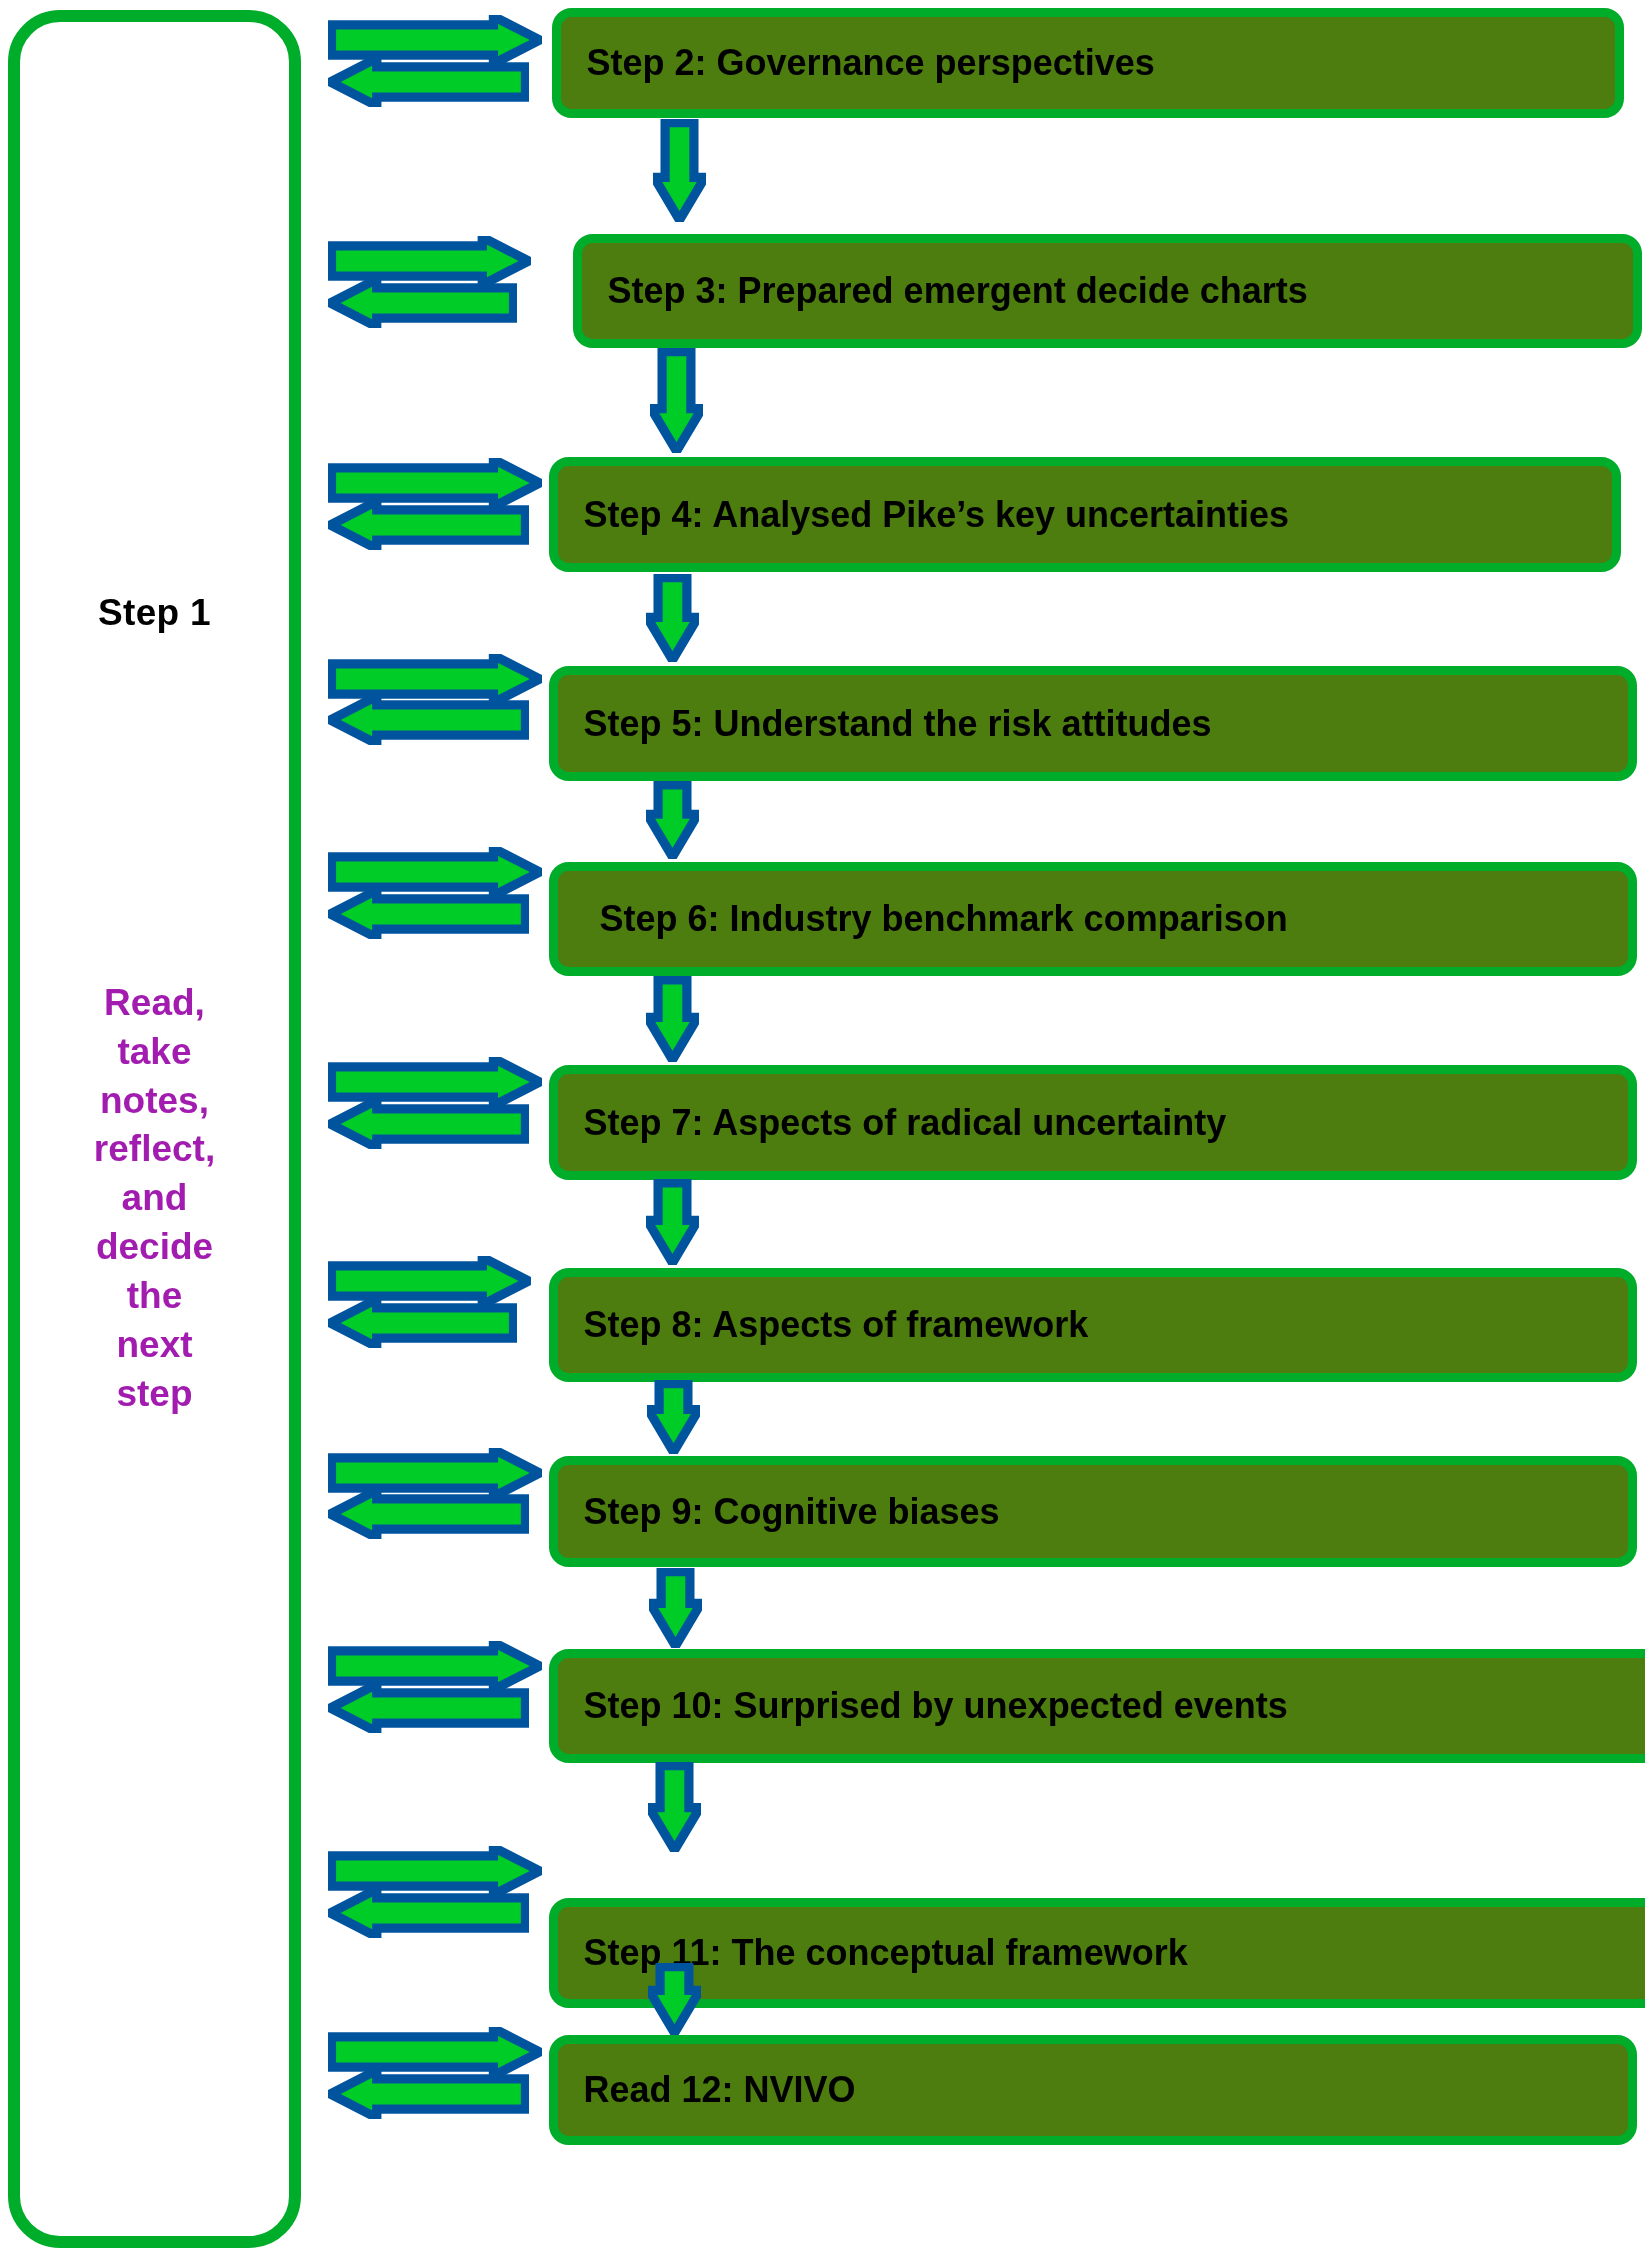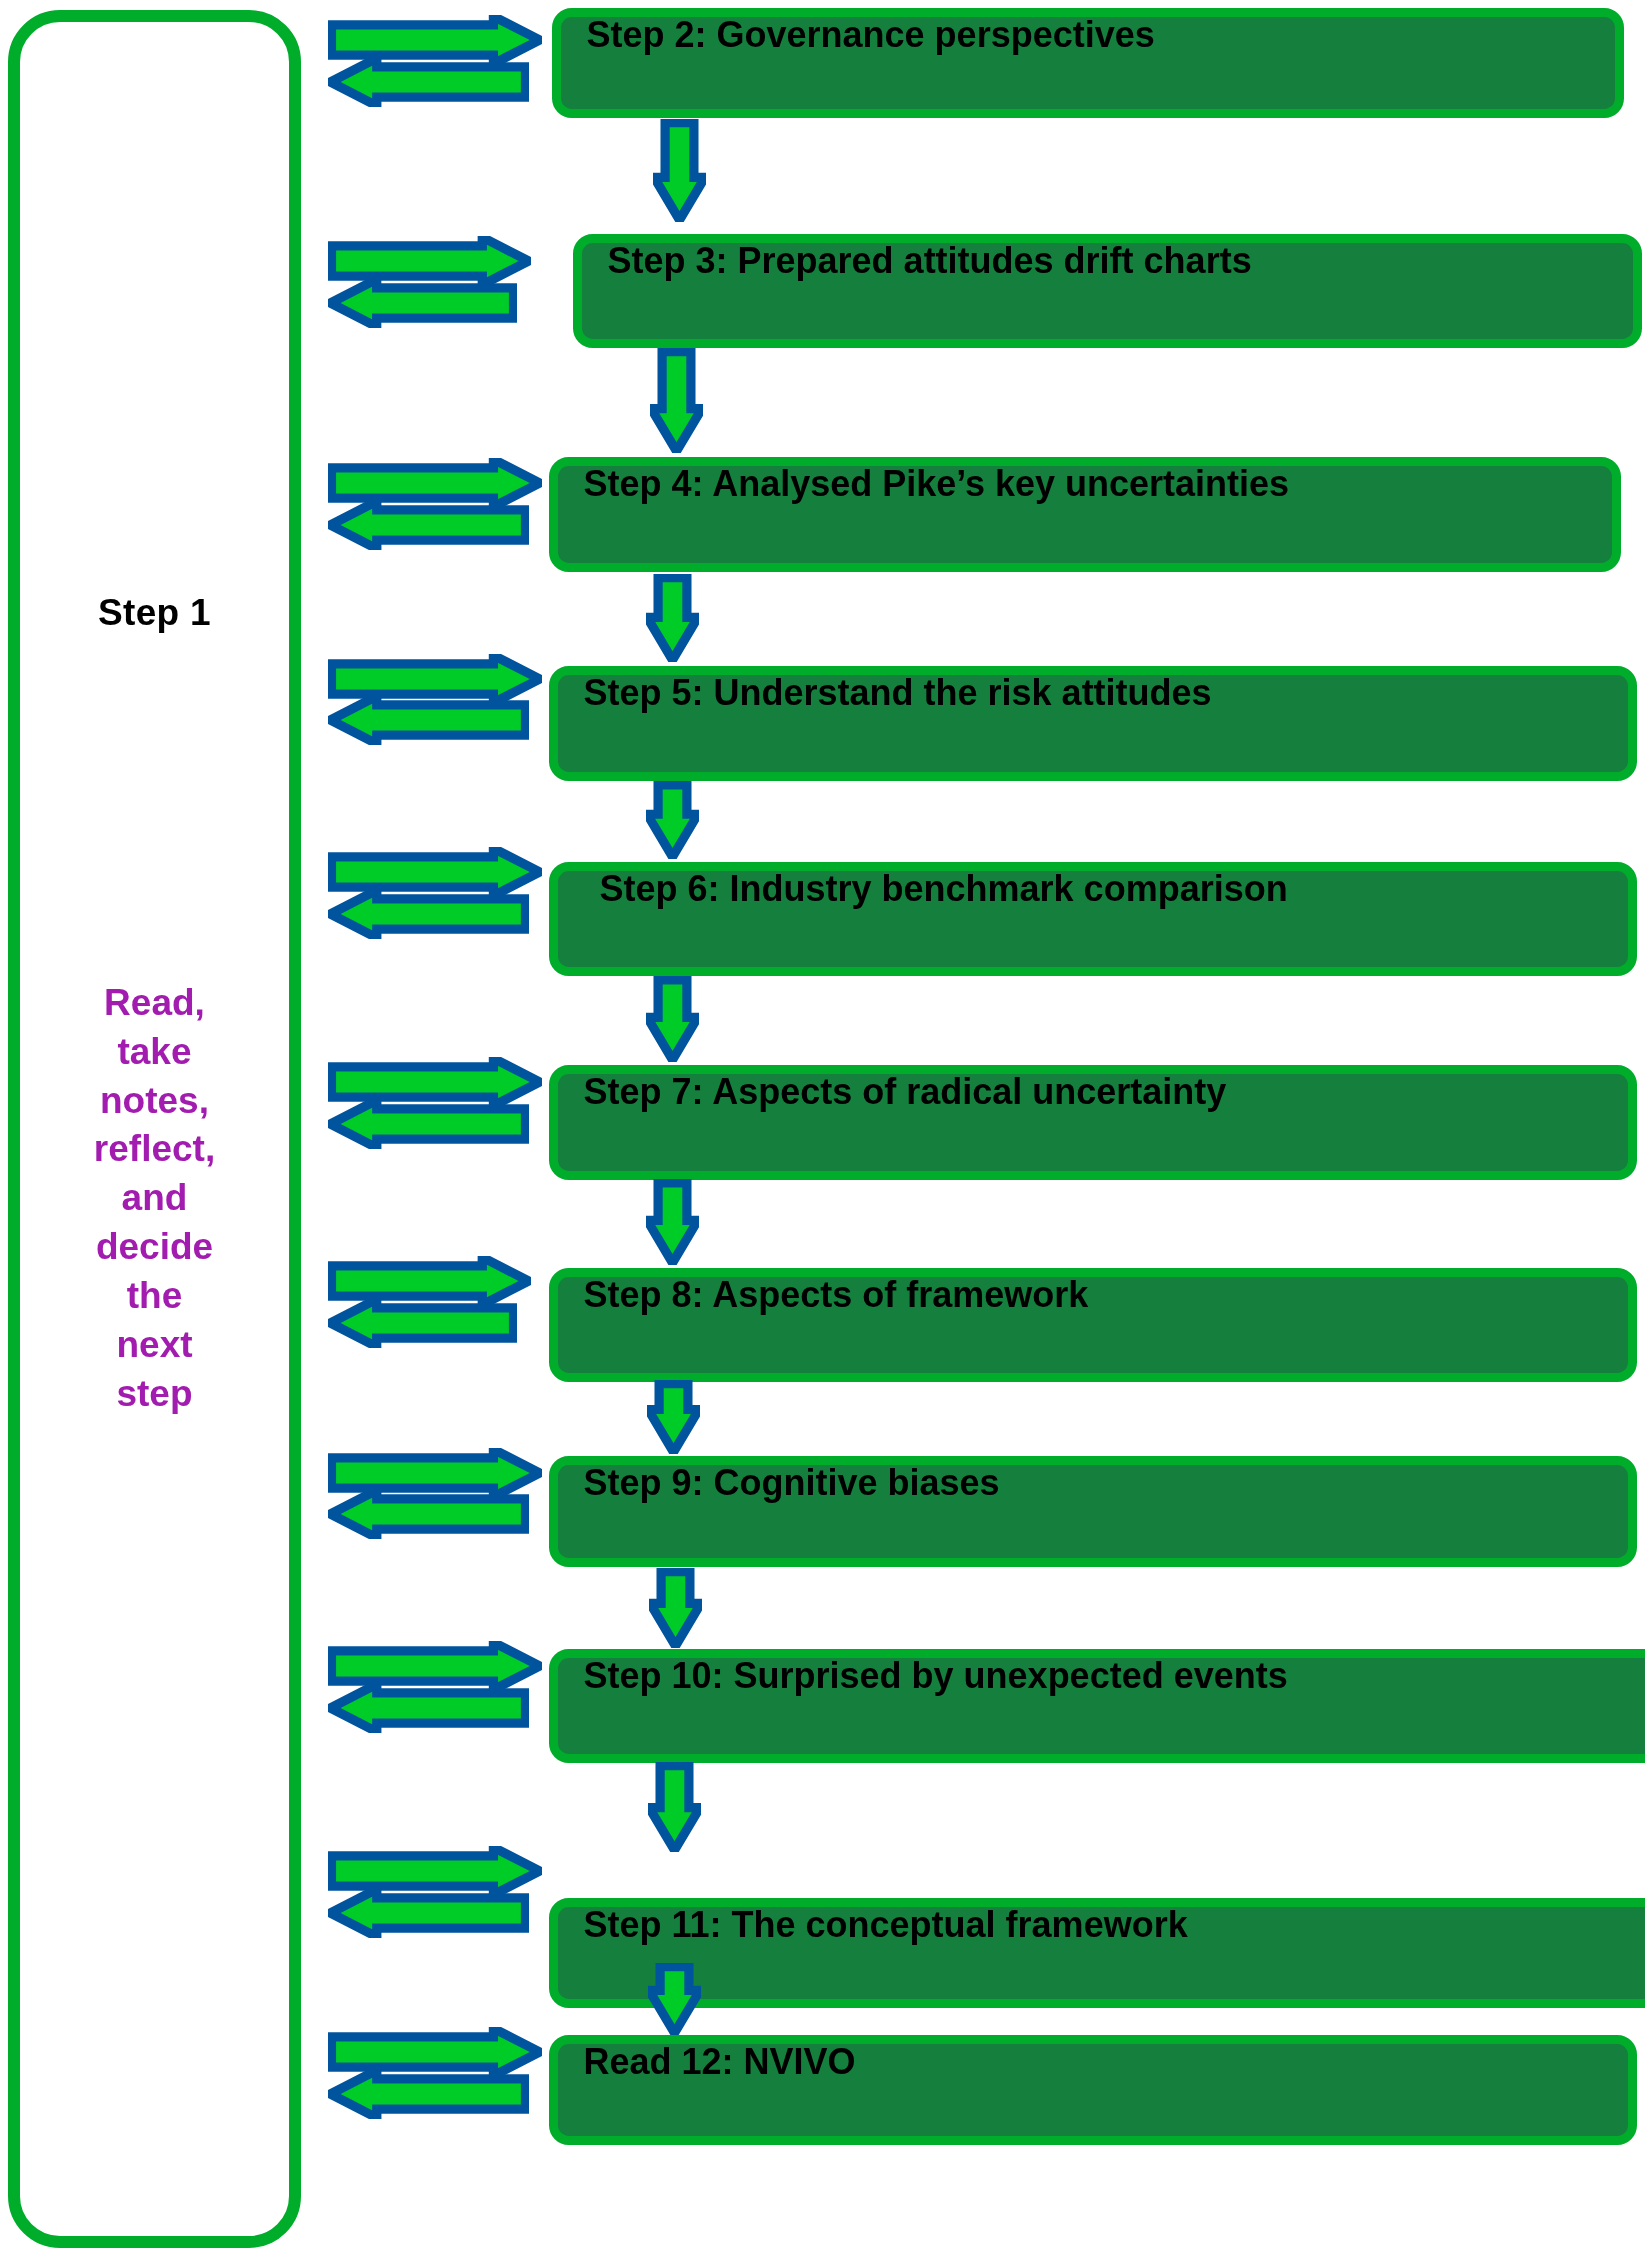--- a/index.html
+++ b/index.html
@@ -26,23 +26,23 @@
     position:absolute; left:8px; top:979px; width:293px;
     text-align:center; font-size:37px; font-weight:bold; color:#a21caf;
     line-height:1.32; white-space:pre-line;
   }
 
   
   .step-box{
     position:absolute;
     border:9.3px solid var(--boxgreen);
     border-radius:19.7px;
-    background:#15803d;
+    background:#4d7c0f;
     box-sizing:border-box;
-    display:flex; align-items:flex-start;
+    display:flex; align-items:center;
   }
   .step-box .label{
     font-size:36px; font-weight:bold; color:#000;
     padding-left:25.5px; white-space:nowrap;
     line-height:1;
   }
 
   
   .arrow-h{position:absolute;}
   .arrow-h svg,.arrow-v svg{display:block;}
@@ -79,21 +79,21 @@
         <svg width="214" height="50" viewBox="0 0 370 86">
     <path d="M 6,17 L 286,17 L 286,2 L 366,43 L 286,84 L 286,69 L 6,69 Z" fill="#00CC28" stroke="#00549E" stroke-width="16" stroke-linejoin="miter"></path>
   </svg>
       </div>
       <div class="arrow-h" style="left:328px;top:57px;">
         <svg width="201" height="50" viewBox="0 0 346 86">
     <path d="M 340,17 L 84,17 L 84,2 L 4,43 L 84,84 L 84,69 L 340,69 Z" fill="#00CC28" stroke="#00549E" stroke-width="16" stroke-linejoin="miter"></path>
   </svg>
       </div>
       <div class="step-box" style="left:573px;top:234px;width:1069px;height:114px;">
-             <span class="label">Step 3: Prepared attitudes drift charts</span>
+             <span class="label">Step 3: Prepared emergent decide charts</span>
            </div>
       <div class="arrow-h" style="left:328px;top:236px;">
         <svg width="203" height="50" viewBox="0 0 350 86">
     <path d="M 6,17 L 266,17 L 266,2 L 346,43 L 266,84 L 266,69 L 6,69 Z" fill="#00CC28" stroke="#00549E" stroke-width="16" stroke-linejoin="miter"></path>
   </svg>
       </div>
       <div class="arrow-h" style="left:328px;top:278px;">
         <svg width="189" height="50" viewBox="0 0 326 86">
     <path d="M 320,17 L 84,17 L 84,2 L 4,43 L 84,84 L 84,69 L 320,69 Z" fill="#00CC28" stroke="#00549E" stroke-width="16" stroke-linejoin="miter"></path>
   </svg>

